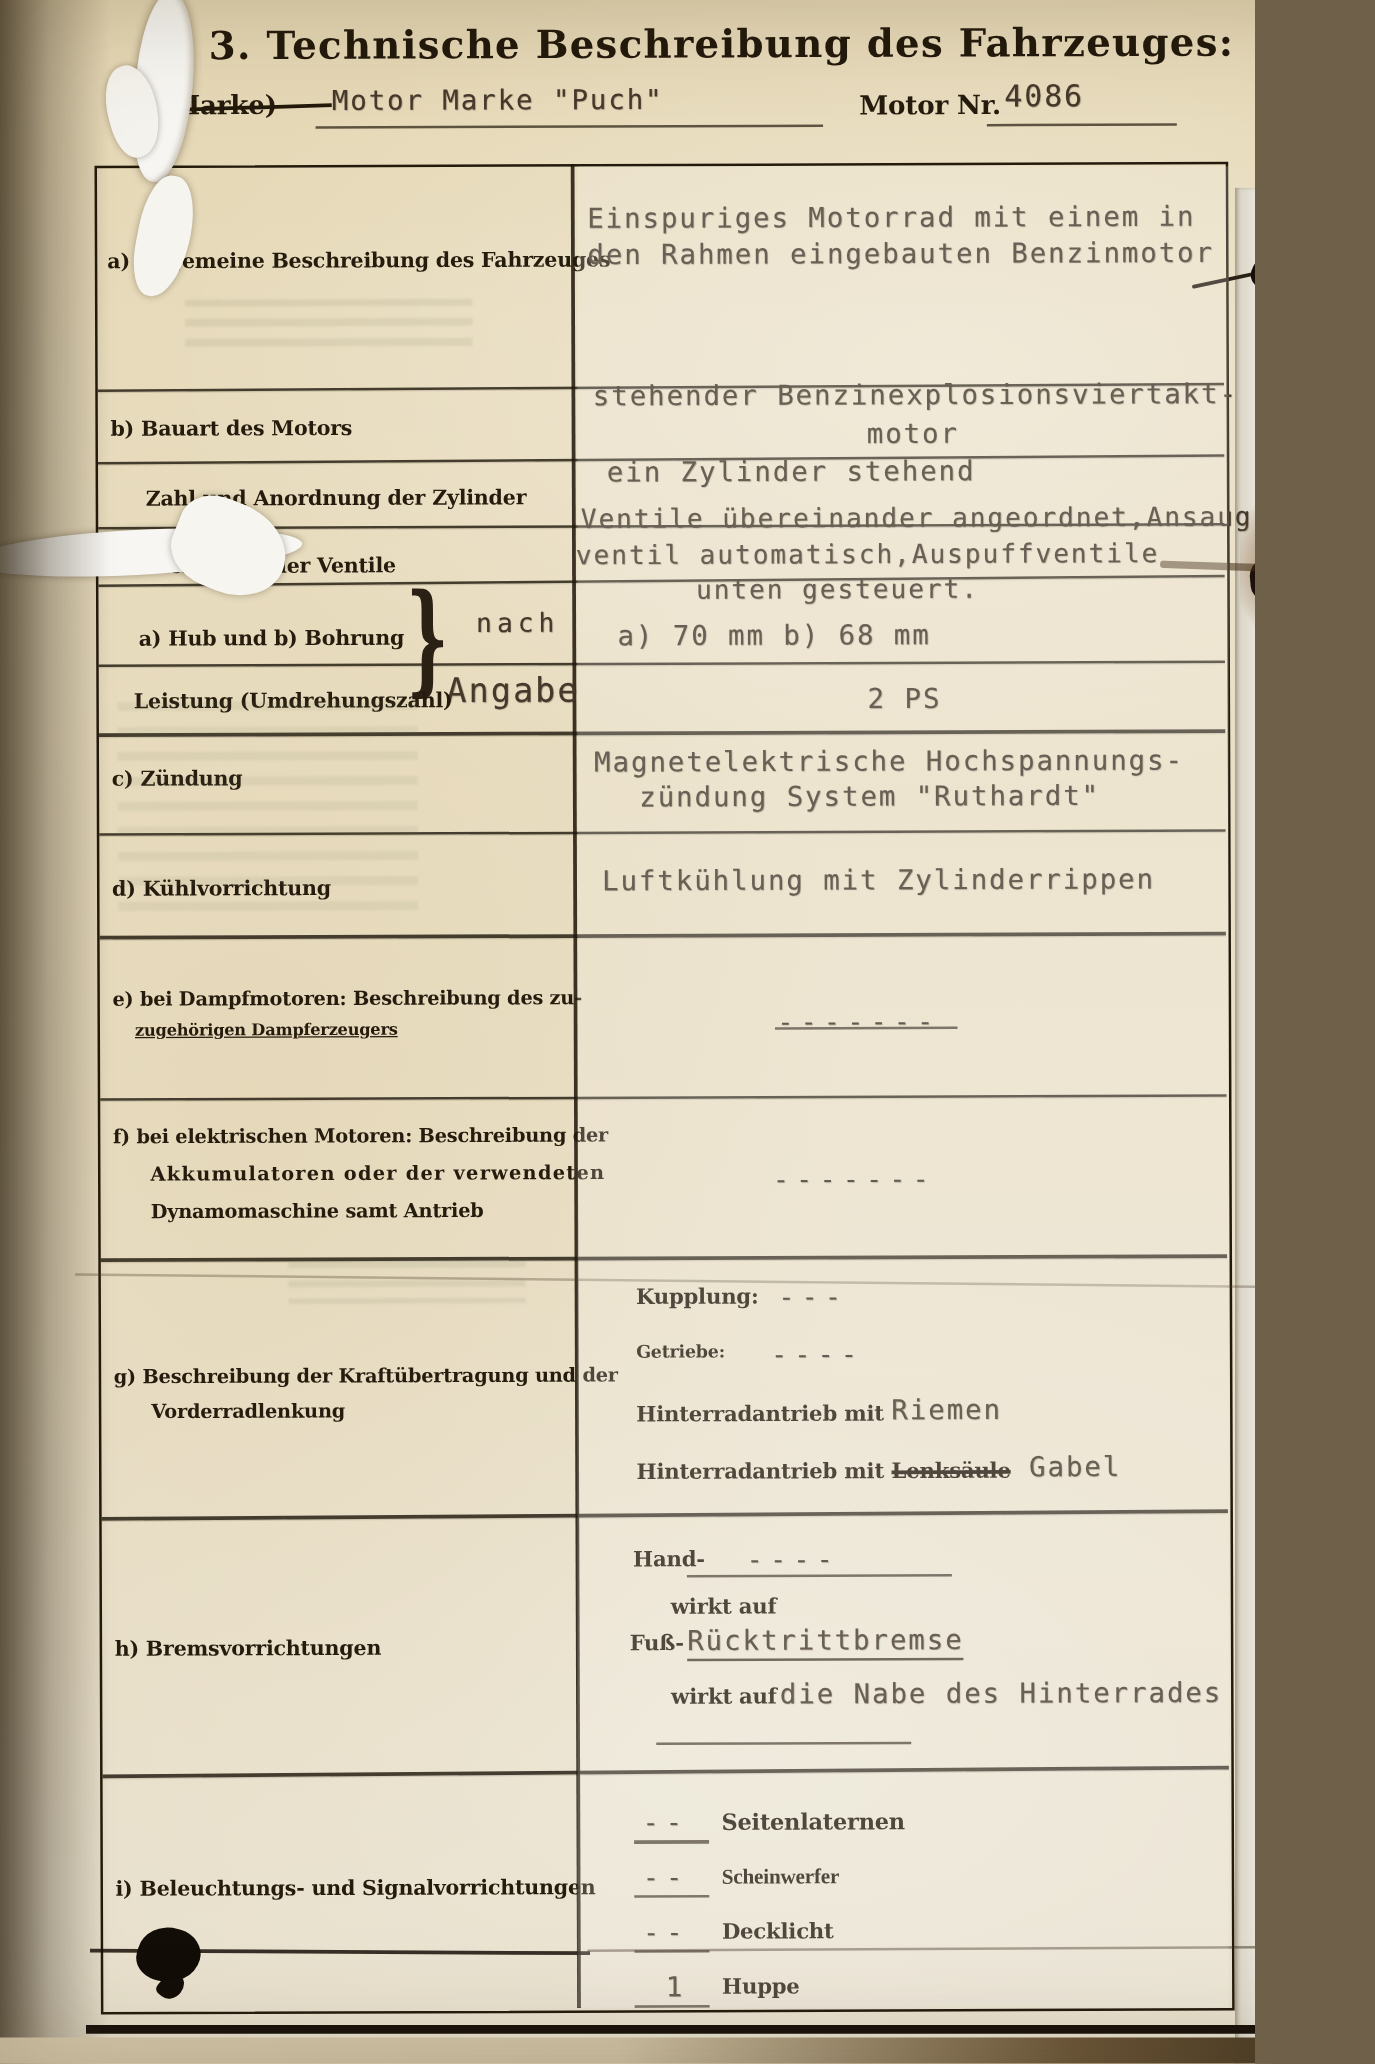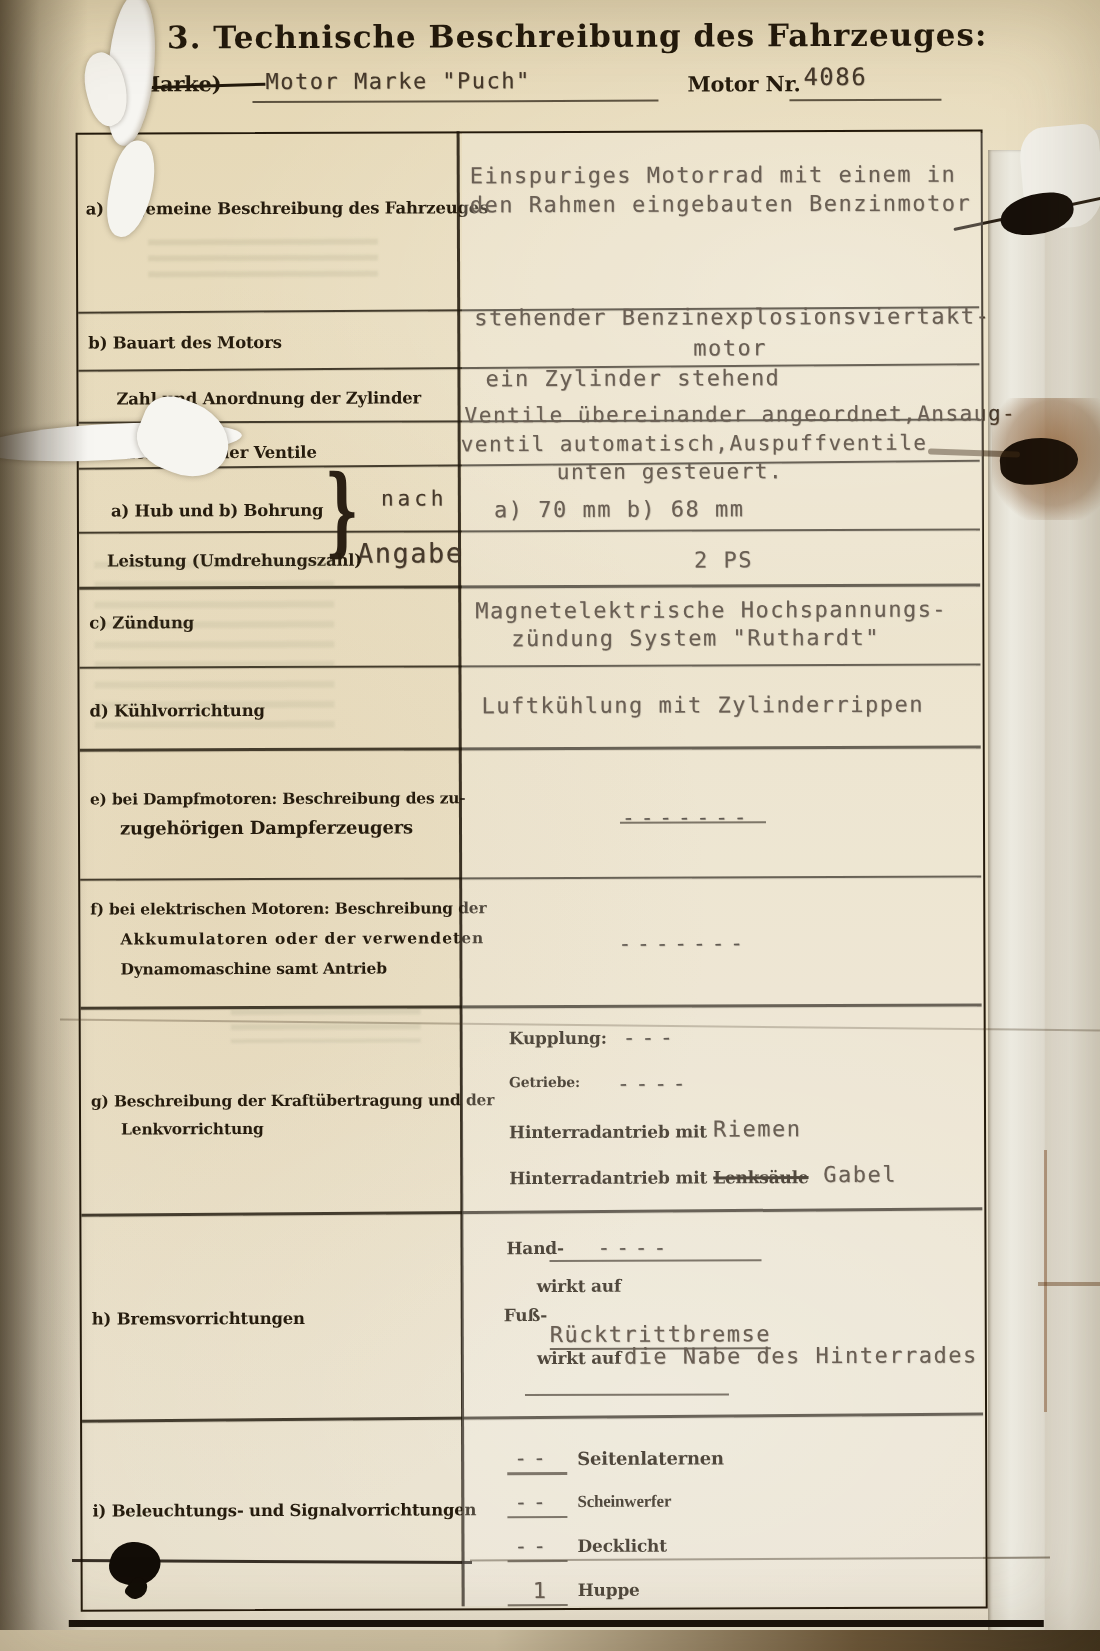--- a/index.html
+++ b/index.html
@@ -1,16 +1,16 @@
 <!DOCTYPE html>
 <html><head>
 <meta charset="utf-8">
 <style>
   html,body{margin:0;padding:0;background:#6f6049;}
-  .page{position:relative;width:1100px;height:1651px;overflow:hidden;
+  .page{position:relative;width:1004px;height:1651px;overflow:hidden;
     background-color:#e8dcbe;
     background-image:
       radial-gradient(900px 500px at 75% 18%, rgba(255,255,255,0.30), transparent 70%),
       radial-gradient(700px 900px at 20% 55%, rgba(205,175,115,0.18), transparent 70%),
       radial-gradient(1000px 600px at 60% 85%, rgba(255,255,255,0.22), transparent 70%),
       linear-gradient(180deg,#e5d7b4,#e9dec2 30%,#ebe2cb 60%,#e7dfcb);
     font-family:"DejaVu Serif","Liberation Serif",serif;}
   .abs{position:absolute;}
   .fr{position:absolute;font-family:"DejaVu Serif","Liberation Serif",serif;font-weight:bold;
       color:#261c0e;white-space:nowrap;font-size:16.5px;letter-spacing:-0.2px;}
@@ -21,21 +21,21 @@
       box-shadow:0 1px 0 rgba(32,24,12,0.12);transform-origin:left center;}
   .ul{position:absolute;height:2px;background:rgba(40,30,16,0.72);}
   .dashes{letter-spacing:6px;font-size:21px;color:#3d342a;}
   .tape{position:absolute;z-index:1;}
   .doc{position:absolute;left:0;top:0;width:1100px;height:1651px;z-index:2;
       transform:rotate(-0.2deg);transform-origin:50% 50%;}
   .dmg{position:absolute;z-index:3;}
   .fx{position:absolute;z-index:4;pointer-events:none;}
   .smudge{position:absolute;z-index:2;filter:blur(1px);}
   .struck-ink{text-decoration:line-through;text-decoration-thickness:2.5px;}
-  .u-ink{border-bottom:2px solid rgba(40,30,16,0.8);padding-bottom:1px;margin-top:21px;}
+  .u-ink{border-bottom:2px solid rgba(40,30,16,0.8);padding-bottom:1px;}
 </style>
 </head>
 <body>
 
 <div class="page">
 
   <div class="tape" style="left:1044px;top:130px;width:56px;height:1521px;
               background:linear-gradient(90deg,#d9d3c5,#e7e3d7 45%,#ddd8ca);"></div>
   <div class="tape" style="left:988px;top:150px;width:57px;height:1501px;
               background:linear-gradient(90deg,#d8d2c3,#edebe1 40%,#e2ded2);
@@ -75,26 +75,26 @@
     <div class="fr" style="left:118px;top:388px;">Zahl und Anordnung der Zylinder</div>
     <div class="fr" style="left:112px;top:442px;">Anordnung der Ventile</div>
     <div class="fr" style="left:112px;top:500px;">a) Hub und b) Bohrung</div>
     <div class="fr" style="left:326px;top:462px;font-size:96px;line-height:96px;transform:scaleX(0.55);transform-origin:left top;color:#2b2014;">}</div>
     <div class="ty" style="left:382px;top:486px;letter-spacing:4px;font-size:21px;">nach</div>
     <div class="ty" style="left:358px;top:537px;font-size:27px;">Angabe</div>
     <div class="fr" style="left:108px;top:550px;">Leistung (Umdrehungszahl)</div>
     <div class="fr" style="left:90px;top:612px;">c) Zündung</div>
     <div class="fr" style="left:90px;top:700px;">d) Kühlvorrichtung</div>
     <div class="fr" style="left:90px;top:788px;font-size:15.5px;">e) bei Dampfmotoren: Beschreibung des zu-</div>
-    <div class="fr" style="left:120px;top:816px;font-size:18px;">zugehörigen Dampferzeugers</div>
+    <div class="fr" style="left:108px;top:816px;font-size:13px;text-decoration:underline;">zugehörigen Dampferzeugers</div>
     <div class="fr" style="left:90px;top:898px;font-size:15.5px;">f) bei elektrischen Motoren: Beschreibung der</div>
     <div class="fr" style="left:120px;top:928px;font-size:15.5px;letter-spacing:1px;">Akkumulatoren oder der verwendeten</div>
     <div class="fr" style="left:120px;top:958px;font-size:15.5px;">Dynamomaschine samt Antrieb</div>
     <div class="fr" style="left:90px;top:1090px;font-size:15.5px;">g) Beschreibung der Kraftübertragung und der</div>
-    <div class="fr" style="left:120px;top:1118px;font-size:15.5px;">Lenkvorrichtung</div>
+    <div class="fr" style="left:120px;top:1118px;font-size:15.5px;">Vorderradlenkung</div>
     <div class="fr" style="left:90px;top:1308px;">h) Bremsvorrichtungen</div>
     <div class="fr" style="left:90px;top:1500px;">i) Beleuchtungs- und Signalvorrichtungen</div>
 
     <div class="ty" style="left:472px;top:163px;">Einspuriges Motorrad mit einem in</div>
     <div class="ty" style="left:472px;top:192px;">den Rahmen eingebauten Benzinmotor</div>
 
     <div class="ty" style="left:476px;top:305px;">stehender Benzinexplosionsviertakt-</div>
     <div class="ty" style="left:695px;top:336px;">motor</div>
 
     <div class="ty" style="left:487px;top:366px;">ein Zylinder stehend</div>

